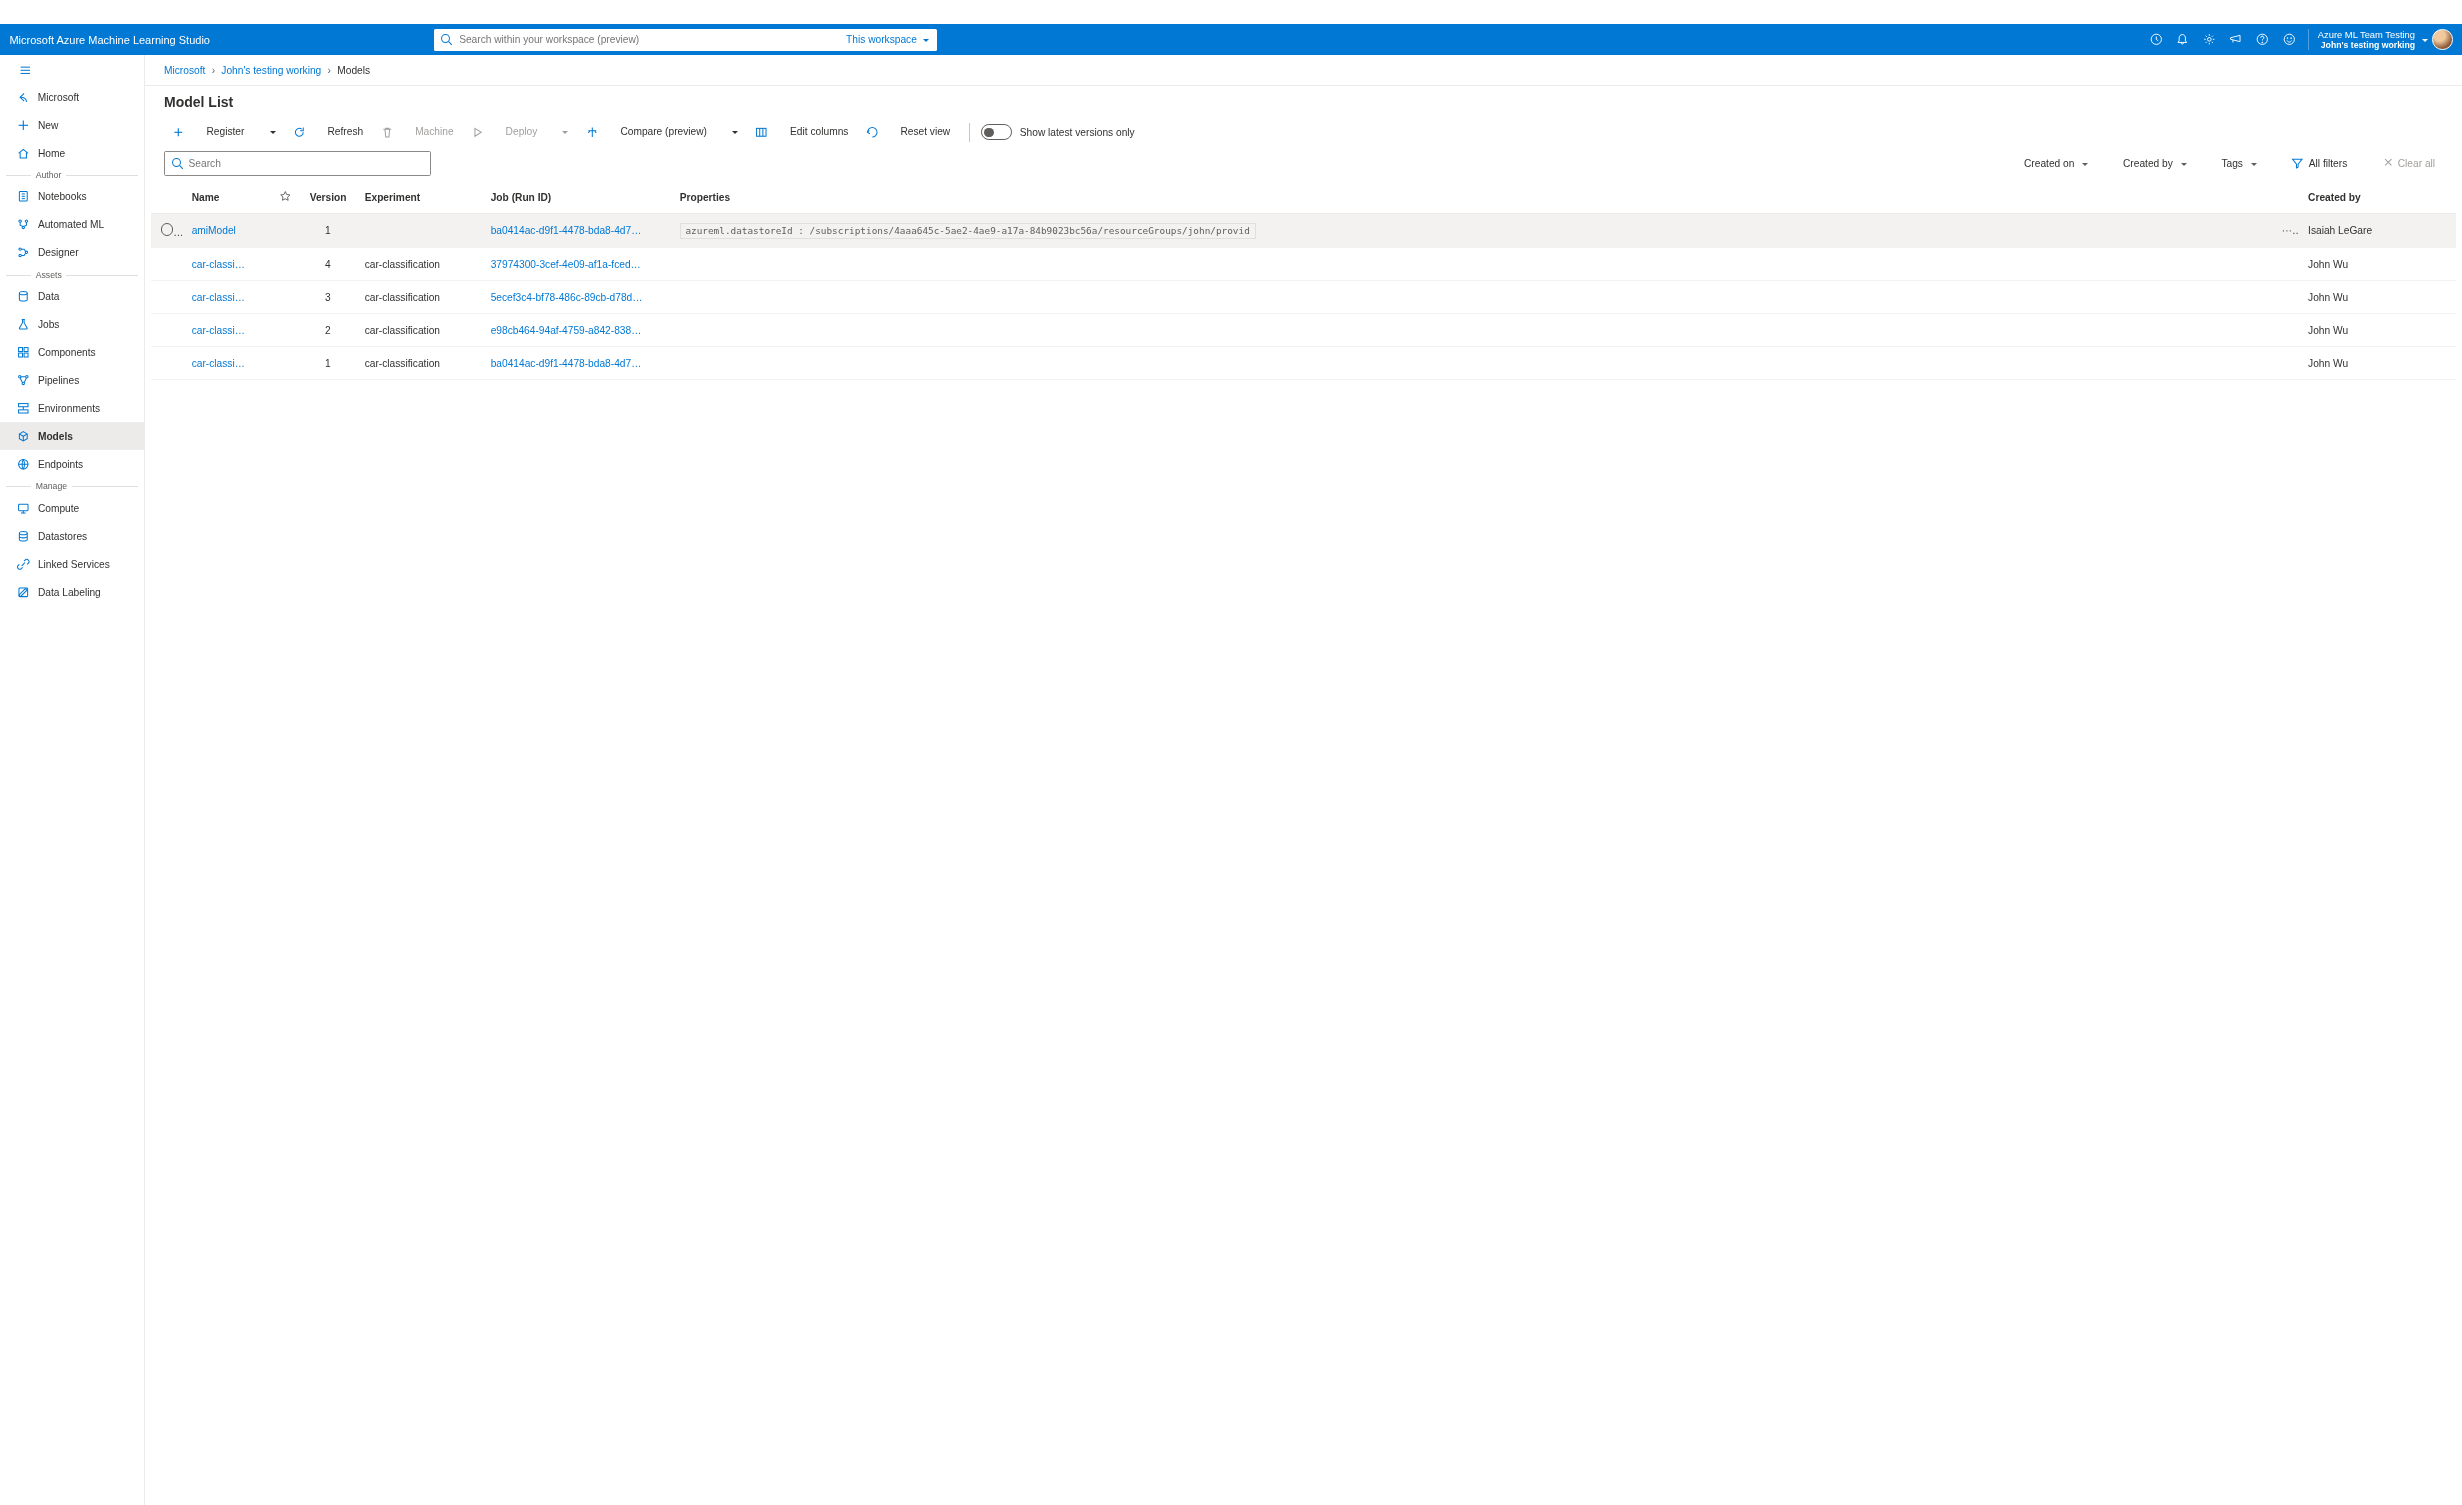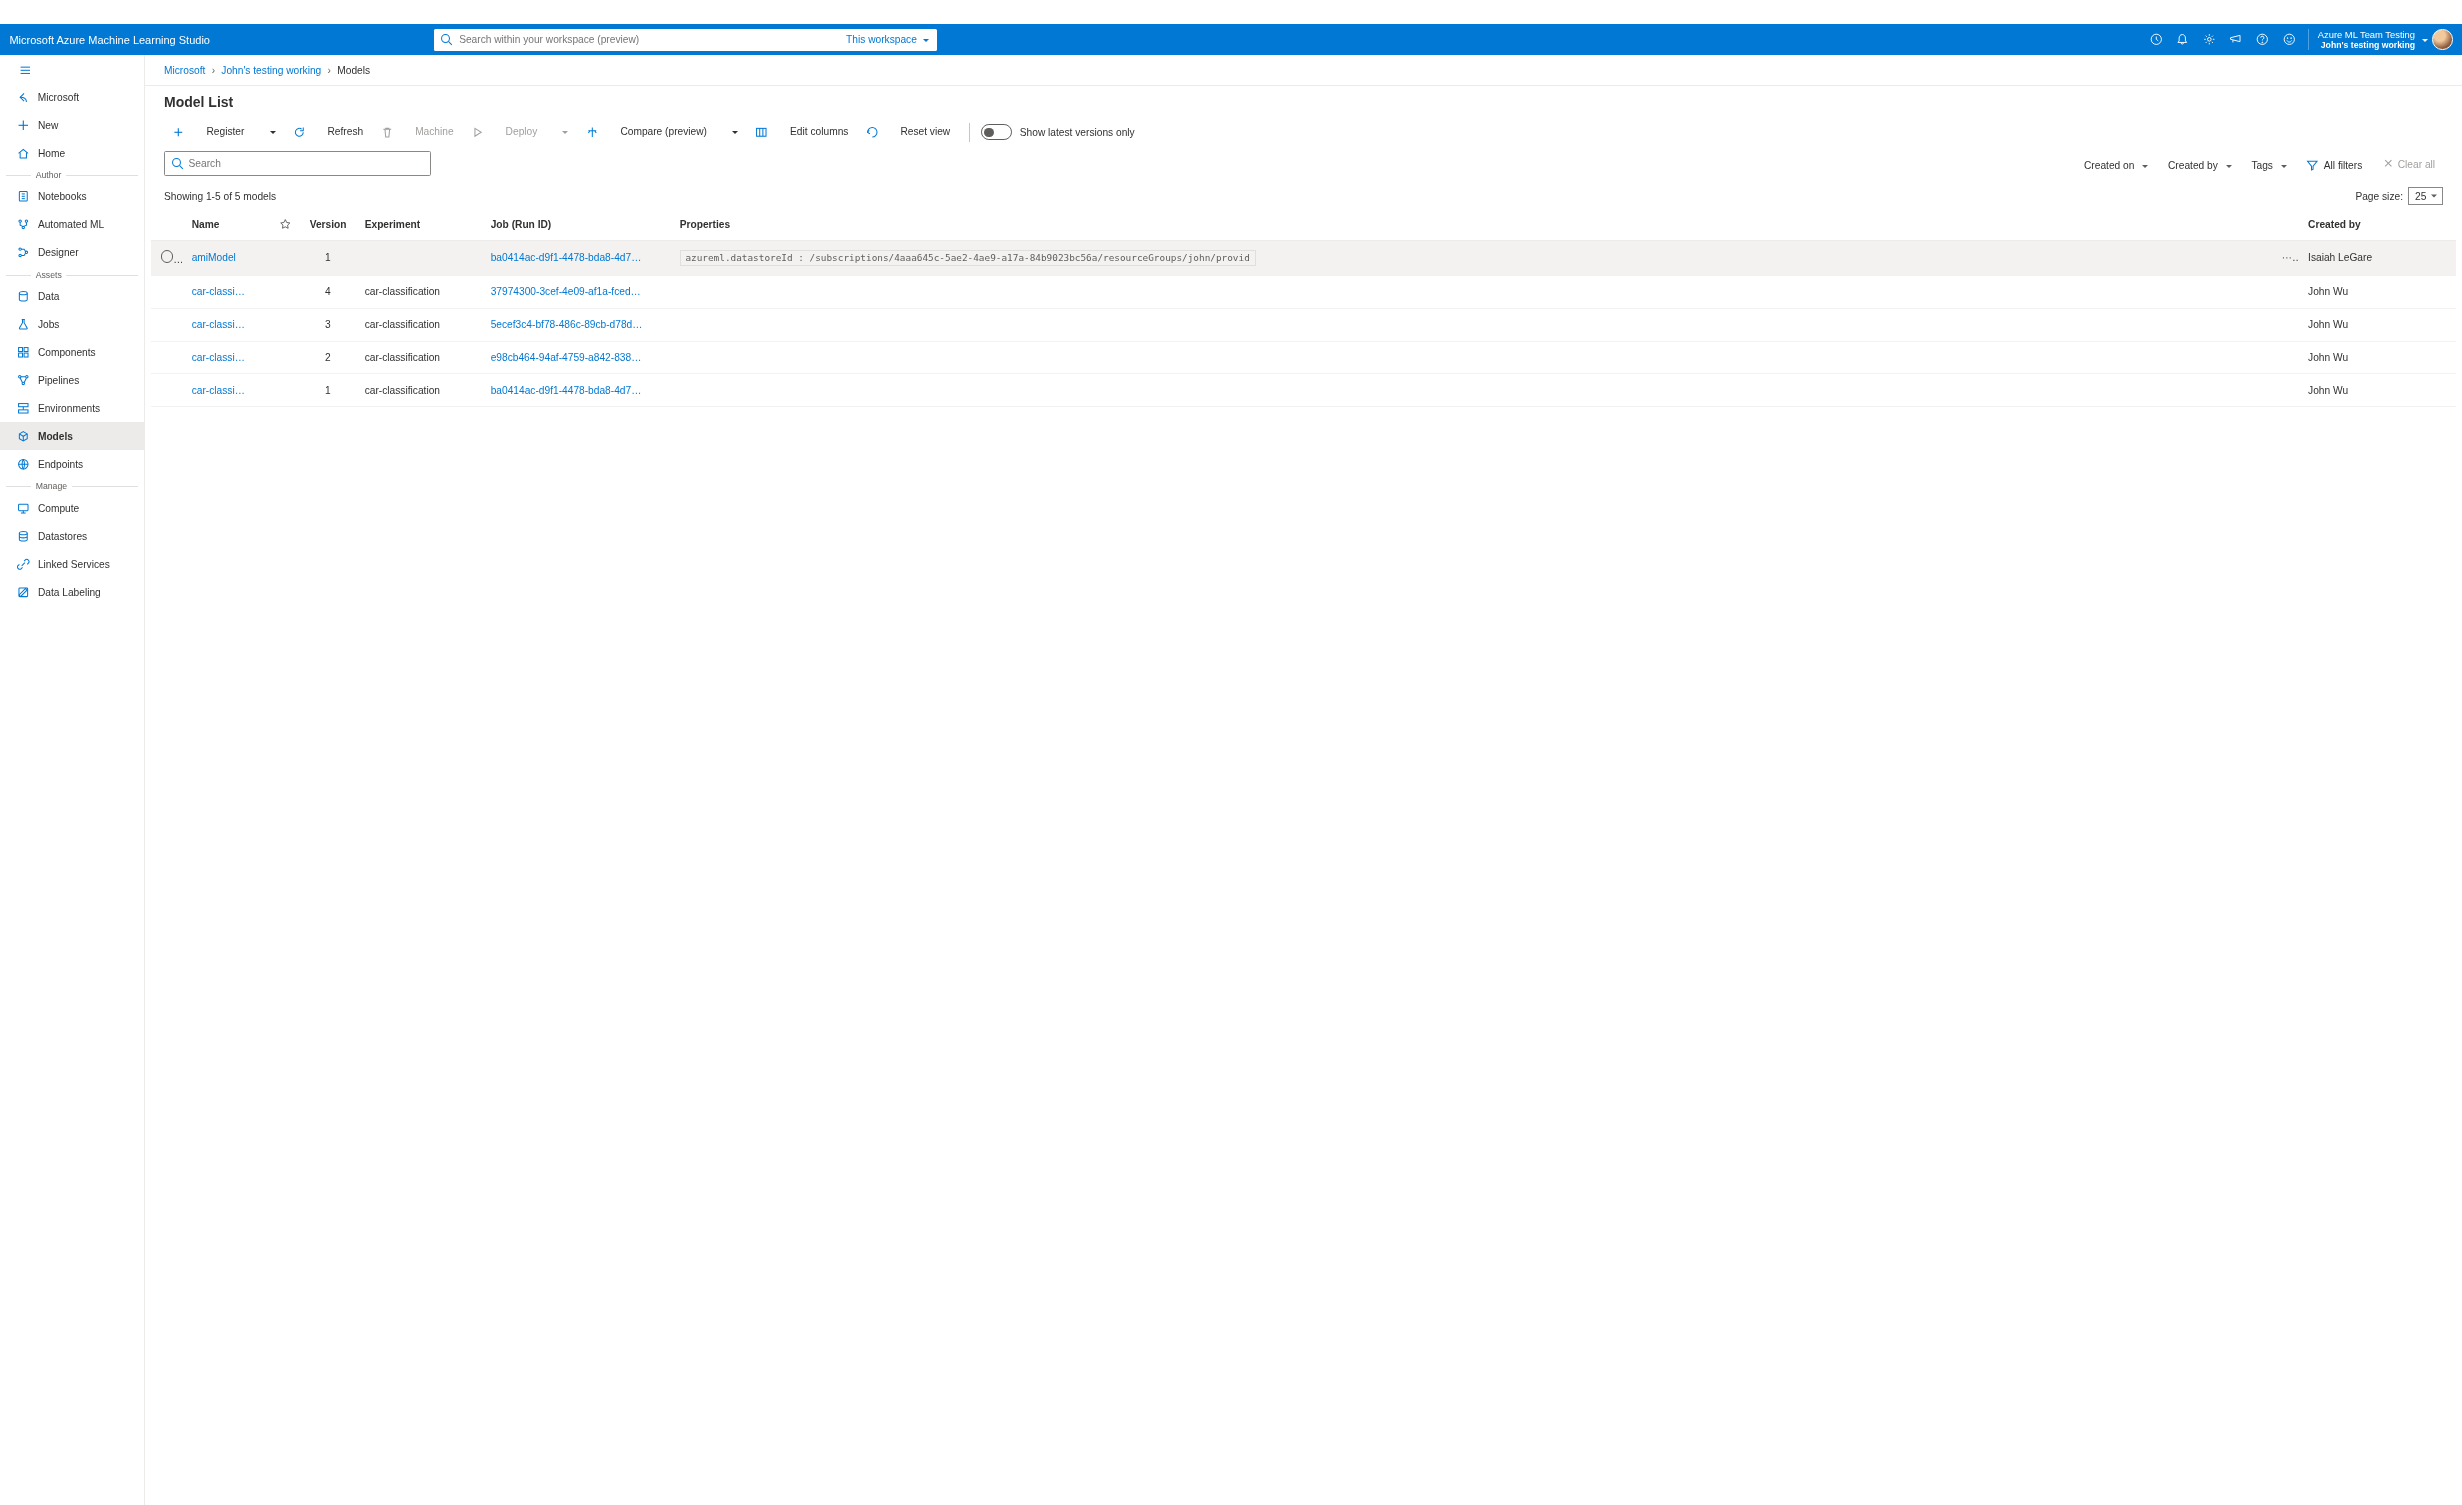--- a/index.html
+++ b/index.html
@@ -46,21 +46,21 @@
 
   .cmdbar { display:flex; align-items:center; padding: 0 19px; height: 35px; gap: 1.6px; }
   .cmd { display:flex; align-items:flex-start; gap:22px; padding: 4.7px 7.9px; cursor:pointer; font-size:10.2px; color:#323130; border-radius:1.6px;}
   .cmd.disabled { color:#a19f9d; cursor:default; }
   .cmd .cic { color:#0078d4; display:flex; }
   .cmd.disabled .cic { color:#a19f9d; }
   .vline { width:0.8px; height:19px; background:#c8c6c4; margin: 0 9.4px; }
   .toggle { width: 31px; height: 15.7px; border-radius: 7.9px; border:0.8px solid #605e5c; position:relative; cursor:pointer; margin-right: 6.3px; }
   .toggle .knob { width:9.4px; height:9.4px; border-radius:50%; background:#605e5c; position:absolute; top:2.4px; left:2.4px; }
 
-  .filterrow { display:flex; align-items:flex-end; padding: 1.6px 19px 6.3px; gap:4px; }
+  .filterrow { display:flex; align-items:center; padding: 1.6px 19px 6.3px; gap:19px; }
   .searchbox { width: 267px; height: 25px; border:0.8px solid #8a8886; border-radius:1.6px; display:flex; align-items:center; padding: 0 6.3px; gap:4.7px; }
   .searchbox input { border:none; outline:none; flex:1; font-size:10.2px; color:#605e5c; background: transparent; }
   .filterrow .spacer { flex:1; }
   .filterbtn { display:flex; align-items:center; gap:4.7px; padding:4.7px 7.9px; cursor:pointer; font-size:10.2px; }
   .filterbtn .chev { font-size: 7.9px; color:#605e5c; }
   .filterbtn .fic { color:#0078d4; display:flex; }
   .clearall { color:#a19f9d; display:flex; align-items:center; gap:3.1px; padding:4.7px 7.9px; }
 
   .summaryrow { display:flex; align-items:center; padding: 4.7px 19px 4.7px; font-size: 10.2px; }
   .summaryrow .spacer { flex:1; }
@@ -459,26 +459,20 @@
         </div>
       <div class="clearall">
           <span><svg viewBox="0 0 16 16" stroke="currentColor" stroke-width="1.3">
               <line x1="4" y1="4" x2="12" y2="12"></line>
               <line x1="12" y1="4" x2="4" y2="12"></line>
             </svg></span>
           <span>Clear all</span>
         </div>
     </div>
 
-    <div class="summaryrow">
-      <span>Showing 1-5 of 5 models</span>
-      <div class="spacer"></div>
-      <span>Page size:</span>
-      <div class="pgselect"><span>25</span></div>
-    </div>
 
     <div class="tablewrap">
       <table>
         <colgroup>
           <col style="width:31px">
             <col style="width:87px">
             <col style="width:31px">
           <col style="width:55px">
             <col style="width:126px">
             <col style="width:189px">

